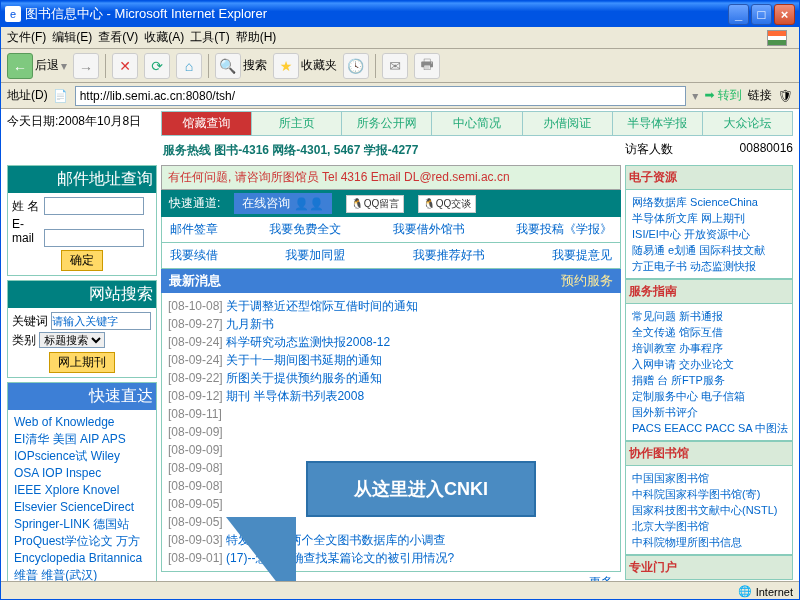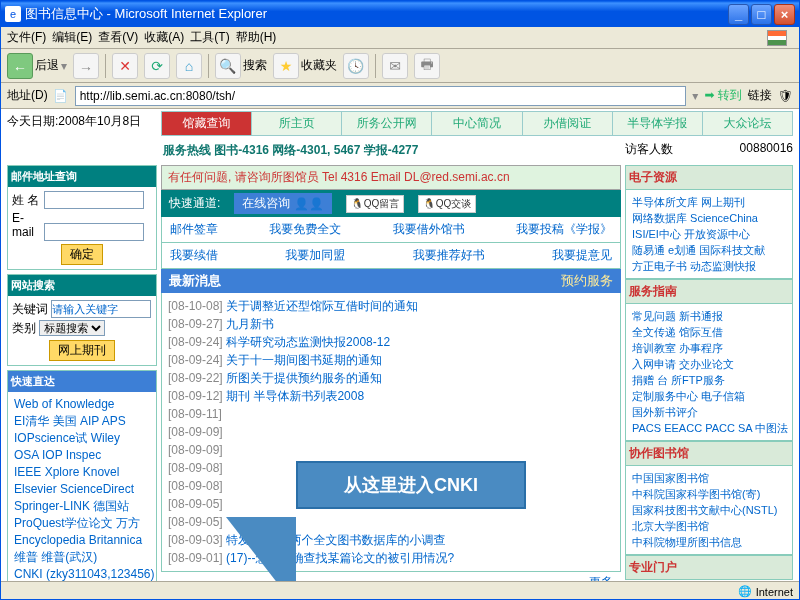--- a/index.html
+++ b/index.html
@@ -34,21 +34,21 @@
 .topnav { display: flex; border: 1px solid #9cc; margin-bottom: 2px; }
 .topnav div { flex: 1; text-align: center; padding: 3px 0; font-size: 12px; color: #2a7; background: #e8f5e8; border-right: 1px solid #9cc; }
 .topnav div.active { background: #cc3333; color: #fff; }
 .topnav div:last-child { border-right: none; }
 
 .dateline { font-size: 12px; padding: 2px 0; }
 .hotline { color: #0f766e; font-weight: bold; text-align: left; padding: 2px; }
 .visitrow { display: flex; justify-content: space-between; padding: 1px 0; }
 
 .box { border: 1px solid #8cb; margin-bottom: 4px; }
-.boxhdr { background: #008080; color: #fff; text-align: left; padding: 3px; font-size: 11px; font-weight: bold; }
+.boxhdr { background: #008080; color: #fff; text-align: right; padding: 3px; font-size: 16px; font-weight: normal; }
 .boxhdr.blue { background: #3d7fd6; }
 .boxbody { padding: 4px; font-size: 12px; }
 .boxbody label { display: inline-block; width: 32px; }
 .boxbody input[type=text] { width: 100px; border: 1px solid #7f9db9; height: 18px; font-size: 11px; }
 .btn-y { background: #ffd966; border: 1px solid #c90; padding: 1px 8px; font-size: 12px; cursor: pointer; }
 select { font-size: 11px; border: 1px solid #7f9db9; }
 
 .greenbar { background: #008080; color: #fff; display: flex; padding: 3px 8px; gap: 14px; align-items: center; font-size: 12px; }
 .greenbar .tab { background: #3d7fd6; padding: 2px 8px; display: flex; align-items: center; gap: 4px; }
 .notice { background: #dff3df; color: #c33; padding: 3px 6px; font-size: 12px; border: 1px solid #a3a3a3; }
@@ -61,21 +61,21 @@
 .sechdr .r { color: #ffeb99; font-weight: normal; }
 .newslist { border: 1px solid #8cb; border-top: none; padding: 4px 6px; font-size: 12px; line-height: 18px; }
 .newslist div { white-space: nowrap; overflow: hidden; text-overflow: ellipsis; }
 .newslist .date { color: #888; }
 .newslist a { color: #06c; text-decoration: none; }
 .more { text-align: right; color: #06c; padding: 2px 8px; }
 
 .linklist { padding: 4px 6px; font-size: 12px; line-height: 17px; color: #06c; }
 .linklist div { white-space: nowrap; }
 
-.callout { position: absolute; left: 295px; top: 300px; width: 230px; height: 48px; background: #4a8bc2; border: 2px solid #2a6fa8; display: flex; align-items: center; justify-content: center; color: #fff; font-size: 18px; font-weight: bold; z-index: 10; }
+.callout { position: absolute; left: 305px; top: 300px; width: 230px; height: 56px; background: #4a8bc2; border: 2px solid #2a6fa8; display: flex; align-items: center; justify-content: center; color: #fff; font-size: 18px; font-weight: bold; z-index: 10; }
 .callout-tail { position: absolute; left: 225px; top: 356px; width: 0; height: 0; border-right: 70px solid #4a8bc2; border-bottom: 90px solid transparent; z-index: 9; }
 
 .rcol-hdr { background: #d9ead9; color: #c33; font-weight: bold; padding: 3px; border: 1px solid #8cb; font-size: 12px; }
 .rcol-body { border: 1px solid #8cb; border-top: none; padding: 4px 6px; font-size: 11px; line-height: 16px; color: #06c; }
 .rcol-body div { white-space: nowrap; }
 </style>
 </head>
 <body>
 
 <div class="window">
@@ -235,22 +235,22 @@
             <div><span class="date">[08-09-03]</span>  <a>特发                       引进的两个全文图书数据库的小调查</a></div>
             <div><span class="date">[08-09-01]</span>  <a>                    (17)--怎样准确查找某篇论文的被引用情况?</a></div>
           </div>
         <div class="more"><a>更多</a></div>
 
       </div>
 
       <div class="col-r">
         <div class="rcol-hdr">电子资源</div>
         <div class="rcol-body" id="rc-ez">
+            <div>网络数据库   ScienceChina</div>
             <div>半导体所文库   网上期刊</div>
-            <div>网络数据库   ScienceChina</div>
             <div>ISI/EI中心   开放资源中心</div>
             <div>随易通 e划通   国际科技文献</div>
             <div>方正电子书   动态监测快报</div>
           </div>
         <div class="rcol-hdr">服务指南</div>
         <div class="rcol-body" id="rc-guide">
             <div>常见问题   新书通报</div>
             <div>全文传递   馆际互借</div>
             <div>培训教室   办事程序</div>
             <div>入网申请   交办业论文</div>

